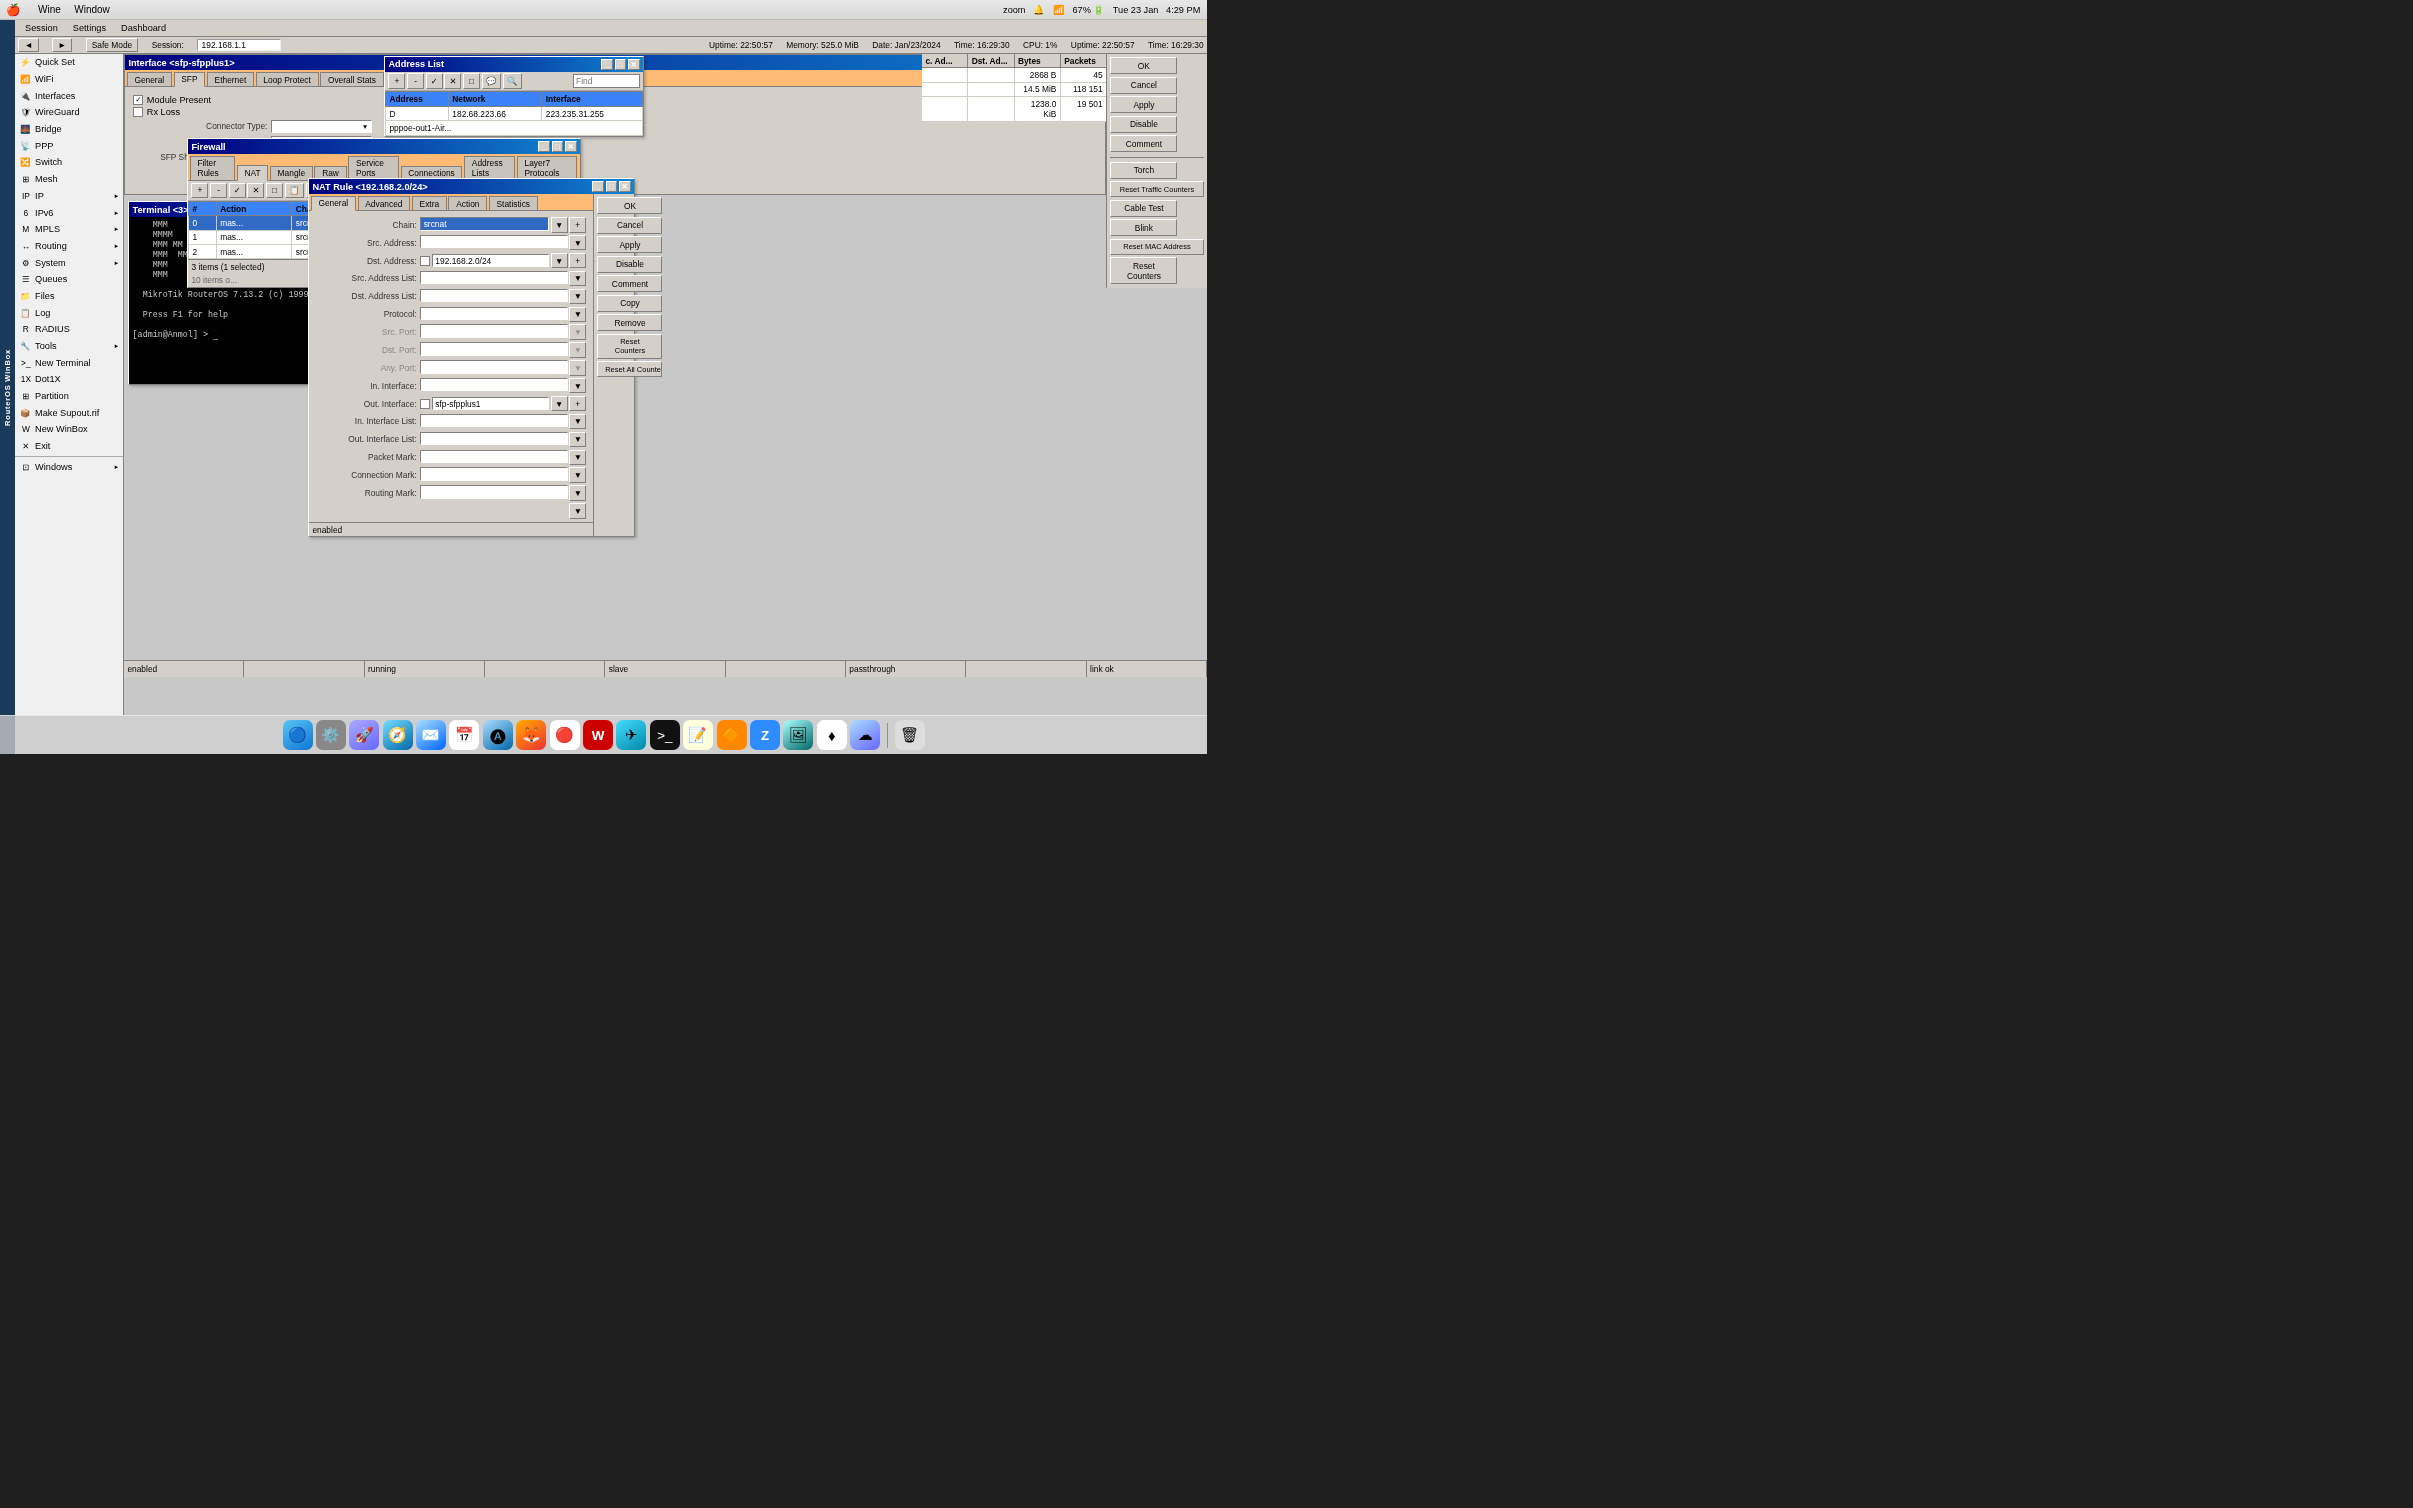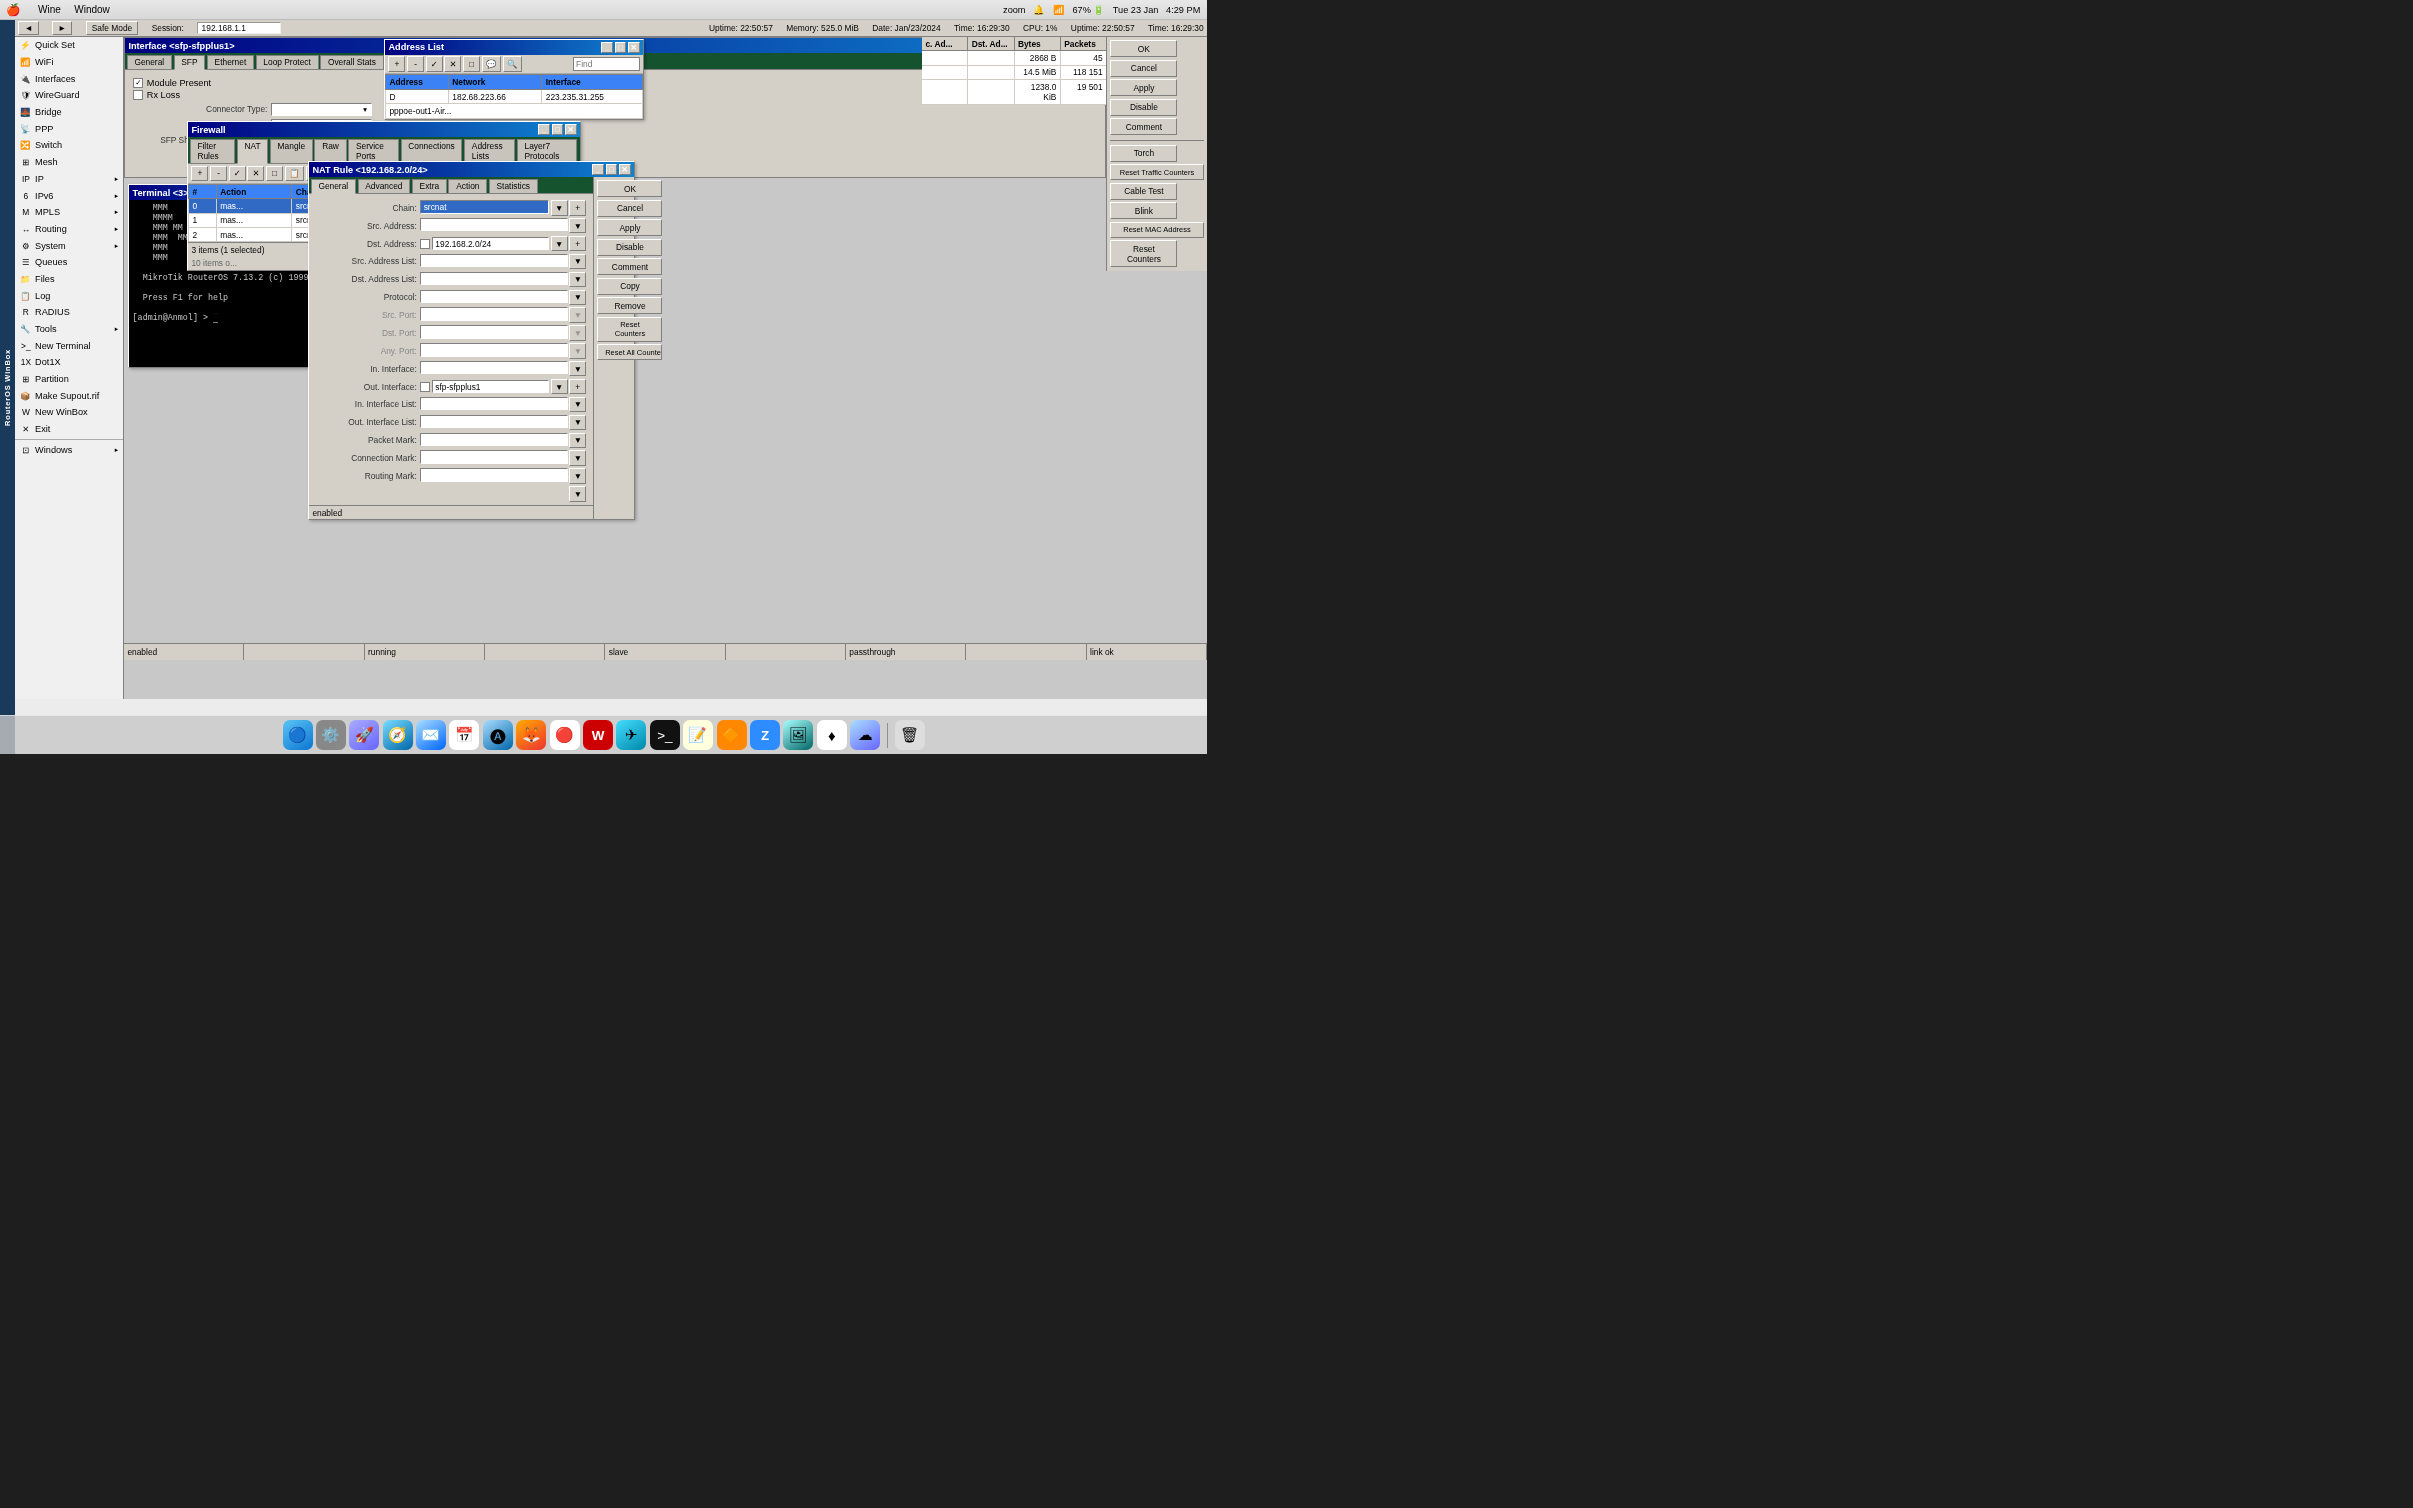--- a/index.html
+++ b/index.html
@@ -164,23 +164,24 @@
       font-size: 7.5px;
       display: flex;
       align-items: center;
       justify-content: center;
       cursor: pointer;
     }
 
     
     .tab-bar {
       display: flex;
-      background: #14532d;
+      background: #fdba74;
       border-bottom: 0.8px solid #808080;
       padding: 1.7px 1.7px 0;
+      align-items: flex-end;
     }
     .tab {
       padding: 1.7px 6.7px;
       font-size: 8.4px;
       border: 0.8px solid #808080;
       border-bottom: none;
       background: #c8c4bc;
       cursor: pointer;
       margin-right: 1.7px;
     }
@@ -435,20 +436,25 @@
   </div>
   <span class="titlebar-title">admin@192.168.1.1 (Anmol) - WinBox v7.13.2 on RB5009UG+S+ (arm64)</span>
 </div>
 
 <div class="winbox-container">
 
   <div class="routeros-label">
     <span class="routeros-text">RouterOS WinBox</span>
   </div>
 
+  <div class="winbox-menu-bar" style="margin-left:15px;">
+    <span class="menu-item">Session</span>
+    <span class="menu-item">Settings</span>
+    <span class="menu-item">Dashboard</span>
+  </div>
 
   <div class="status-bar" style="margin-left:15px;">
     <button class="status-btn">◄</button>
     <button class="status-btn">►</button>
     <button class="status-btn">Safe Mode</button>
     <span>Session:</span>
     <span style="background:white;border:0.8px inset;padding:0 3.4px;min-width:84px;">192.168.1.1</span>
     <span style="margin-left:auto;">Uptime: 22:50:57</span>
     <span>Memory: 525.0 MiB</span>
     <span>Date: Jan/23/2024</span>

